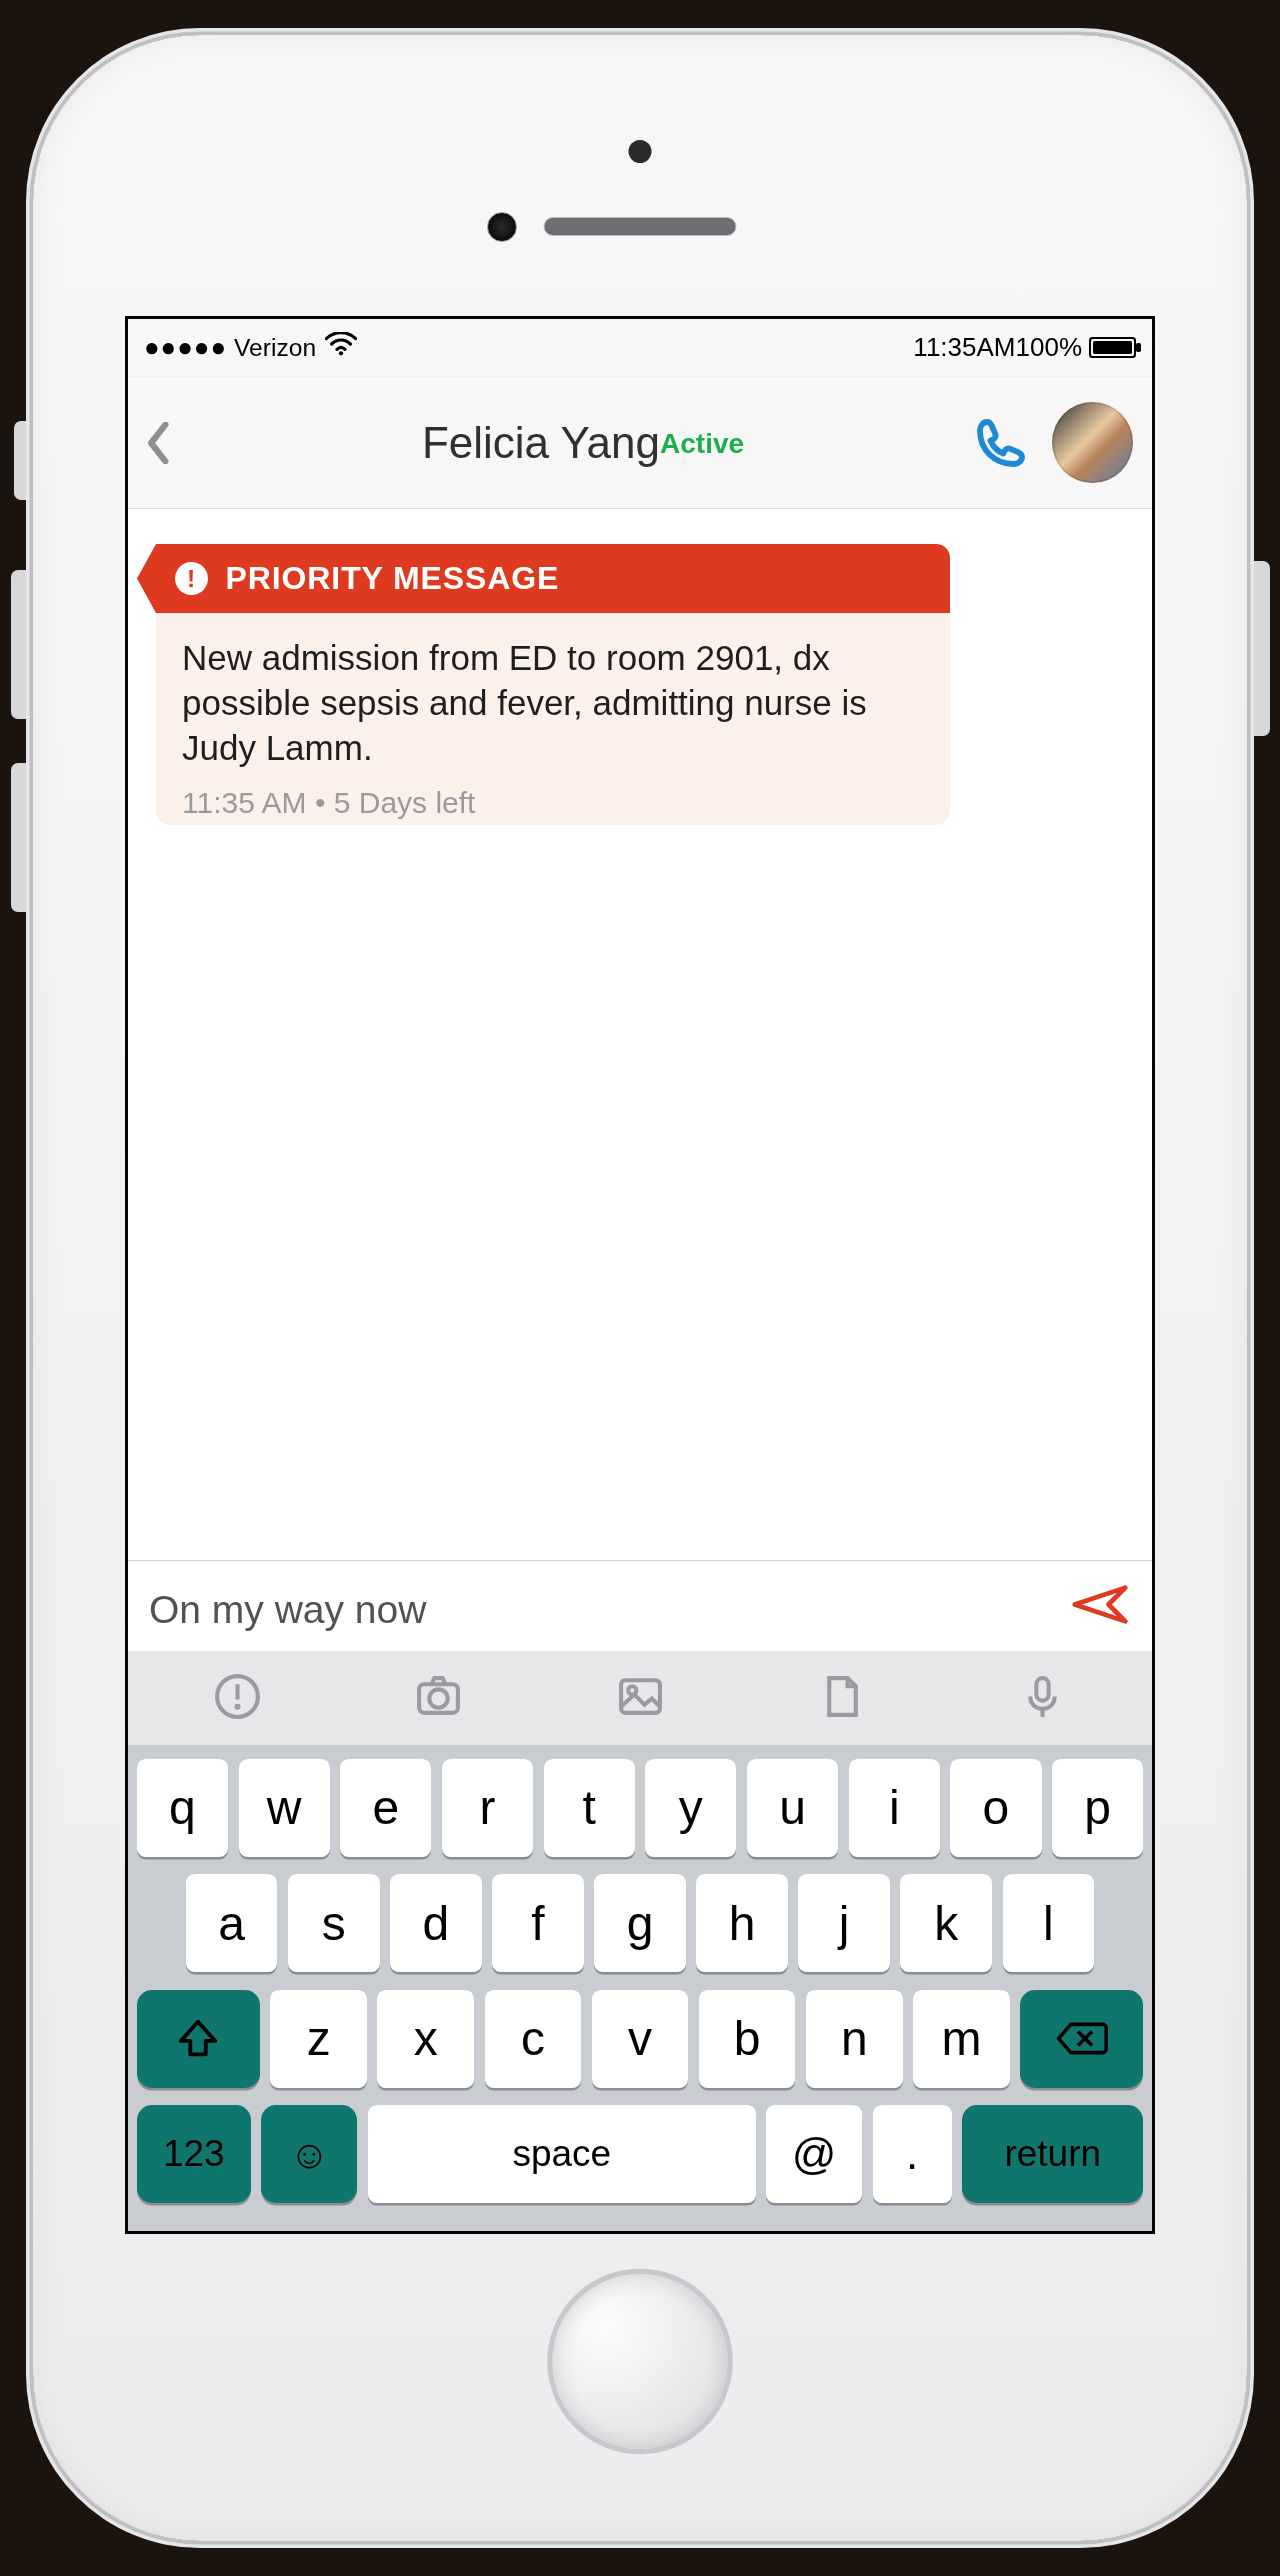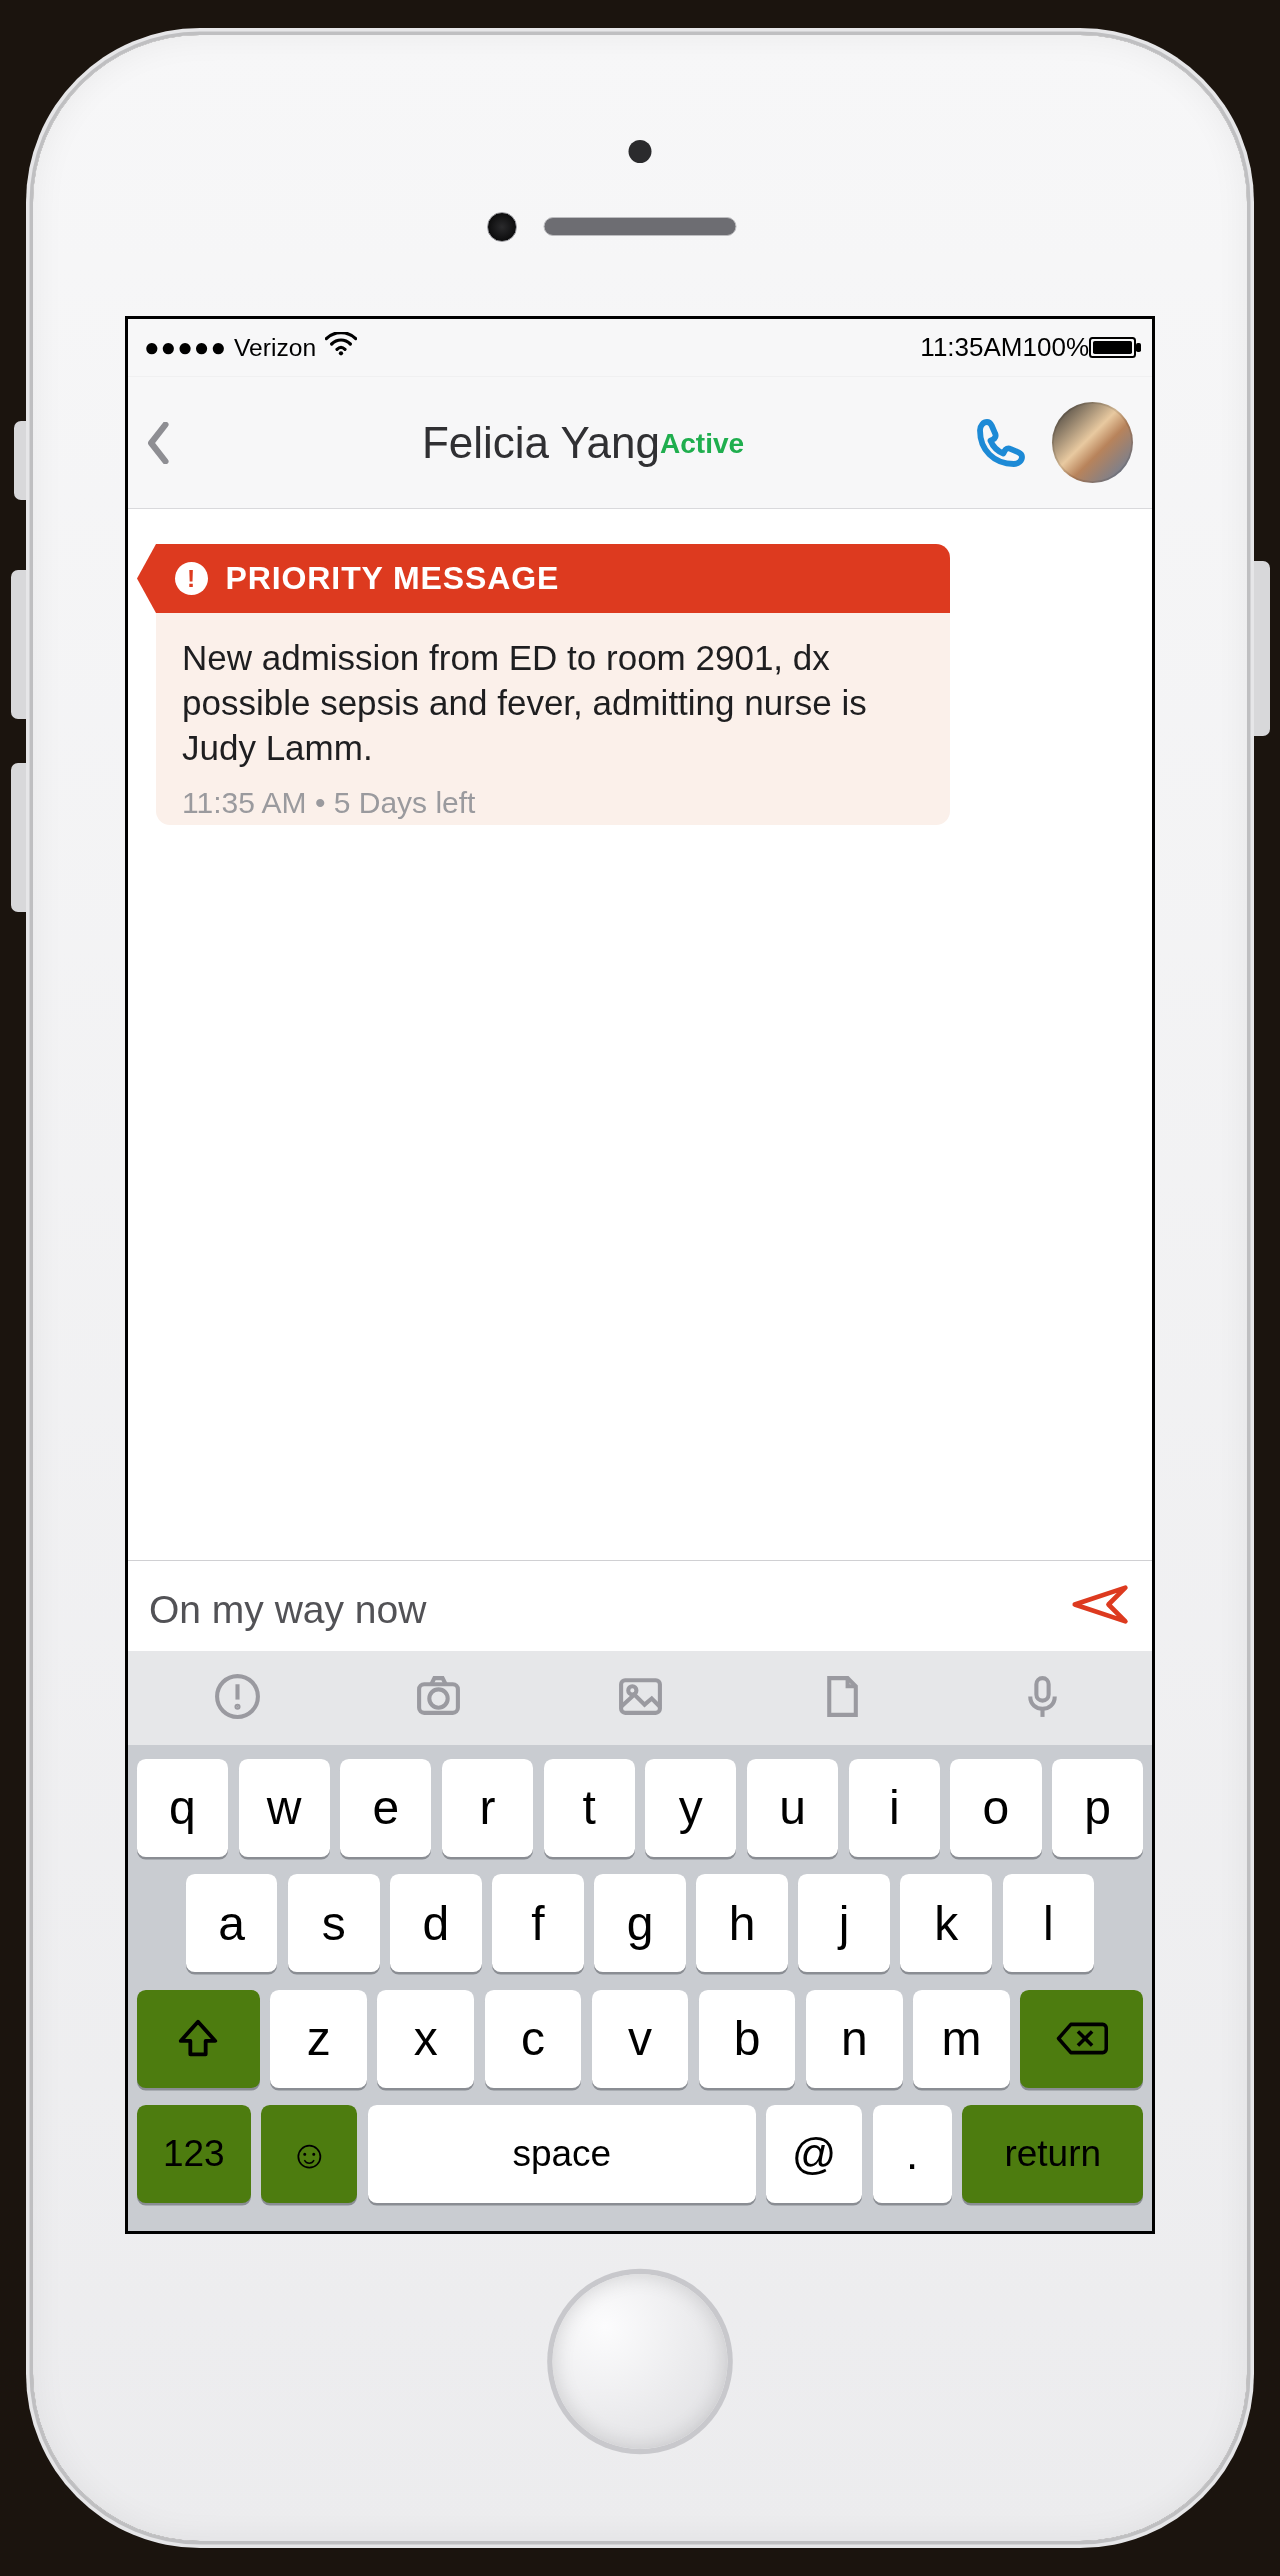--- a/index.html
+++ b/index.html
@@ -93,21 +93,21 @@
     display:flex; align-items:center;
     padding: 0 16px;
     font-size: 26px;
     background:#f7f7f8;
     border-bottom: 0.9px solid #f0f0f1;
   }
   .status .dots { letter-spacing: 0.9px; font-size: 26px; }
   .status .carrier { margin: 0 8.8px 0 7px; font-size: 24.6px; }
   .status .wifi { width:32px; }
   .status .time { flex:1; text-align:right; font-size: 26px; }
-  .status .pct { font-size: 26px; }
+  .status .pct { margin-right: 7px; font-size: 26px; }
   .batt {
     width: 47px; height: 21px;
     border: 2.6px solid #000; border-radius:3.5px;
     position: relative;
   }
   .batt::after{
     content:""; position:absolute; right:-7px; top:4.4px;
     width:5.3px; height:8.8px; background:#000; border-radius:1.8px;
   }
   .batt .fill{ position:absolute; inset:1.8px; background:#000; border-radius:1.8px;}
@@ -214,21 +214,22 @@
     display:flex; align-items:center; justify-content:center;
     font-size:48px;
     color:#000;
     user-select:none;
   }
   .r1 .key{ flex:1; }
   .r2 { padding: 0 49px; }
   .r2 .key{ flex:1; }
   .r3 .key{ flex:1; }
   .key.mod{
-    background:#4d7c0f;
+    background:#0f766e;
+    border-radius:15px;
   }
   .key.shift, .key.del { width:123px; flex:none; }
   .key.shift svg{ width:46px; height:46px; stroke:#000; stroke-width:4; fill:none;}
   .key.del svg  { width:53px; height:39px; stroke:#000; stroke-width:4; fill:none;}
   .r4 .key{ height:98px; }
   .key.num   { width:114px; flex:none; font-size:37px;}
   .key.emoji { width:96px; flex:none; font-size:40px;}
   .key.space { flex:2.6; font-size:37px;}
   .key.at    { width:96px; flex:none; font-size:44px;}
   .key.dot   { width:79px;  flex:none; font-size:44px;}

